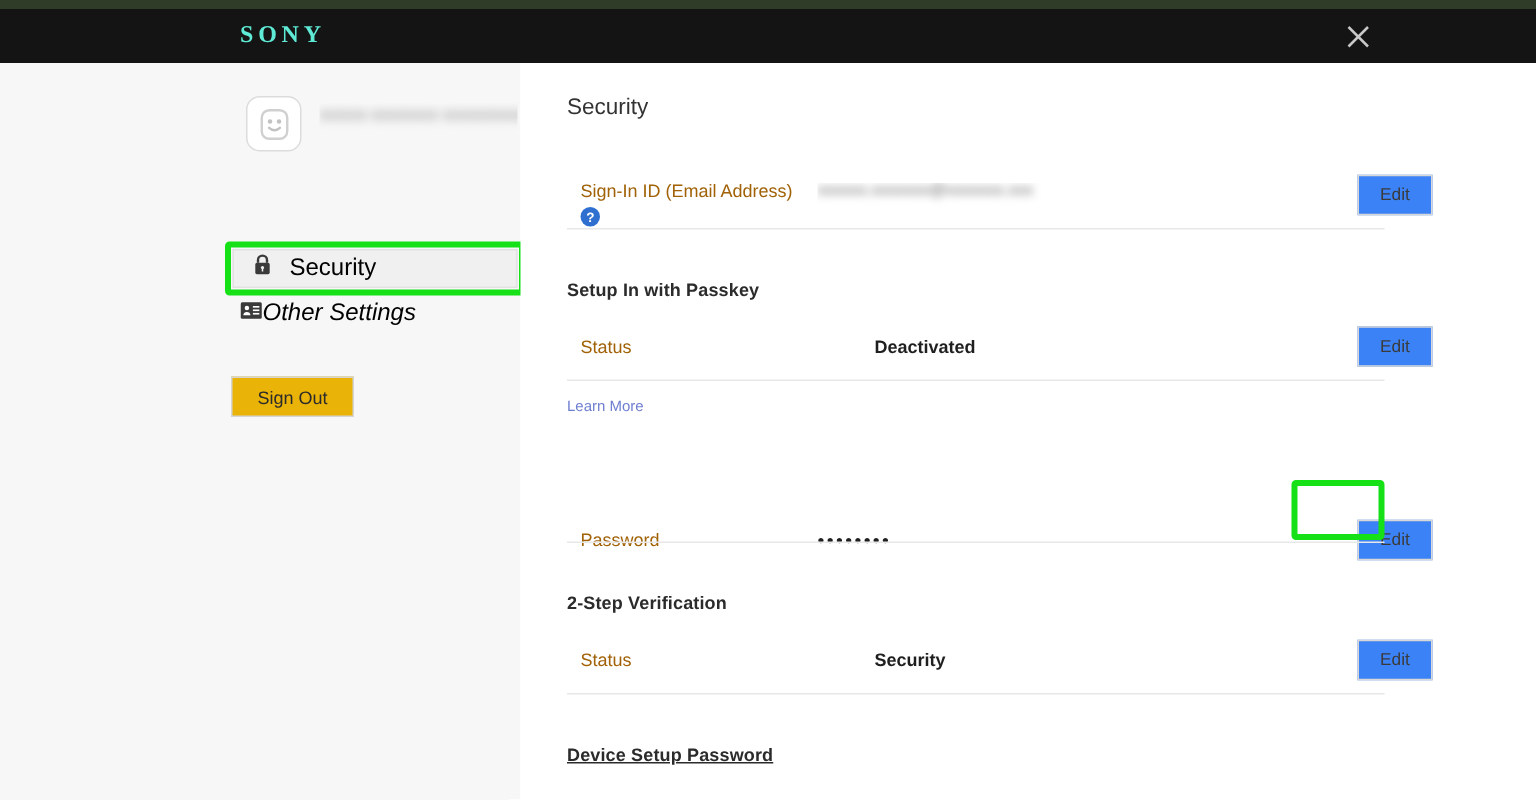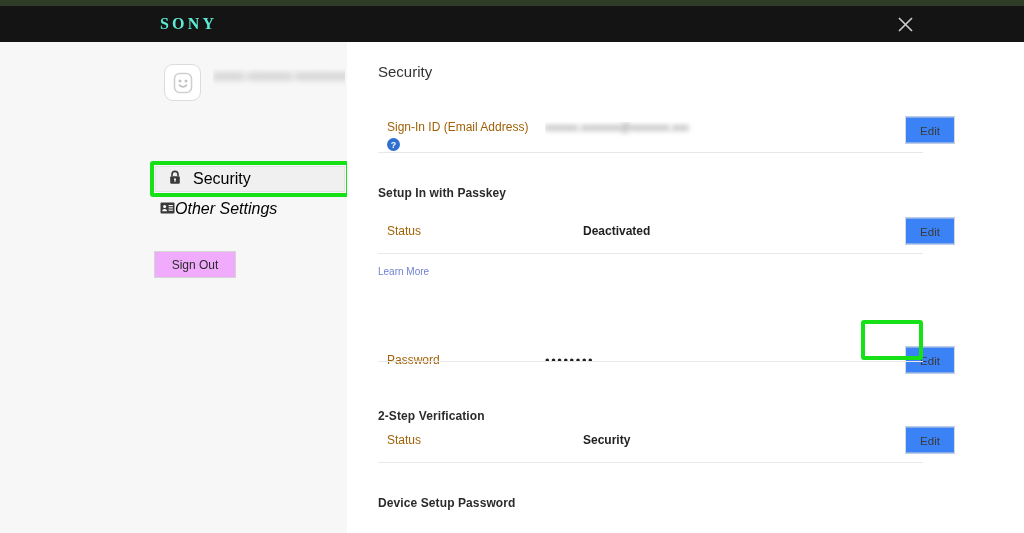--- a/index.html
+++ b/index.html
@@ -129,21 +129,21 @@
     left: 160px; top: 158px;
     display: flex; align-items: center;
     cursor: pointer;
     font-style: italic;
   }
 
   .signout-btn {
     position: absolute;
     left: 154px; top: 209px;
     width: 82px; height: 27px;
-    background: #f0abfc;
+    background: #eab308;
     border: 1px solid #d5d5d5;
     font-size: 12px;
     color: #2b2b2b;
     font-family: "Liberation Sans", sans-serif;
     cursor: pointer;
   }
 
   
   .content {
     position: absolute;
@@ -361,26 +361,26 @@
     <div class="divider" style="top:211px;"></div>
     <a class="learn-more" style="top:224px;">Learn More</a>
 
     <div class="row" style="top:296px;">
       <span class="row-label">Password</span>
       <span class="pw-dots">••••••••</span>
       <button class="edit-btn">Edit</button>
     </div>
     <div class="divider" style="top:319px;"></div>
 
-    <div class="section-title" style="top:367px;text-align:center;">2-Step Verification</div>
+    <div class="section-title" style="top:353px;text-align:center;">2-Step Verification</div>
     <div class="row" style="top:376px;">
       <span class="row-label">Status</span>
       <span class="row-value">Security</span>
       <button class="edit-btn">Edit</button>
     </div>
     <div class="divider" style="top:420px;"></div>
 
-    <div class="section-title" style="top:454px;">Device Setup Password</div>
+    <div class="section-title" style="top:454px;text-decoration:underline;">Device Setup Password</div>
   </div>
 
   <div class="edit-highlight"></div>
 
 </div>
 
 </body></html>

